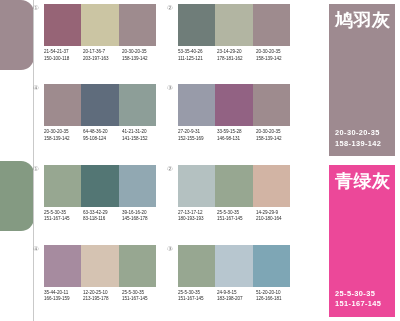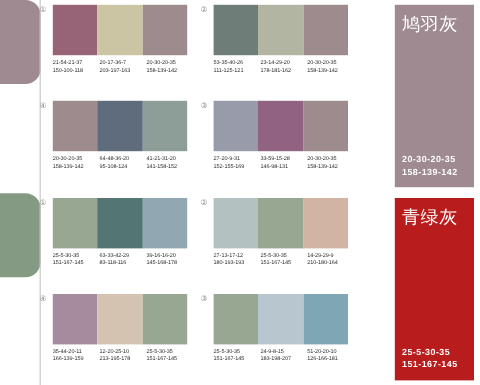--- a/index.html
+++ b/index.html
@@ -131,23 +131,23 @@
     top: 4px;
     width: 66px;
     height: 152px;
     color: #ffffff;
     box-sizing: border-box;
   }
   .name-title {
     position: absolute;
     left: 6px;
     top: 5px;
-    font-size: 15px;
+    font-size: 18px;
     line-height: 22px;
-    font-weight: normal;
+    font-weight: bold;
     letter-spacing: 0.5px;
     font-family: "DejaVu Sans", sans-serif;
     white-space: nowrap;
   }
   .name-codes {
     position: absolute;
     left: 6px;
     bottom: 7px;
     font-size: 7.4px;
     line-height: 10.5px;
@@ -372,21 +372,21 @@
           </div>
           <div class="code-cell">
             <span class="cmyk">51-20-20-10</span>
             <span class="rgb">126-166-181</span>
           </div>
         </div>
       </div>
 
     </div>
 
-    <div class="name-panel" style="background: #b91c1c;">
+    <div class="name-panel" style="background: #ec4899;">
       <div class="name-title">青绿灰</div>
       <div class="name-codes">
         <div>25-5-30-35</div>
         <div>151-167-145</div>
       </div>
     </div>
   </div>
 
 </div>
 

